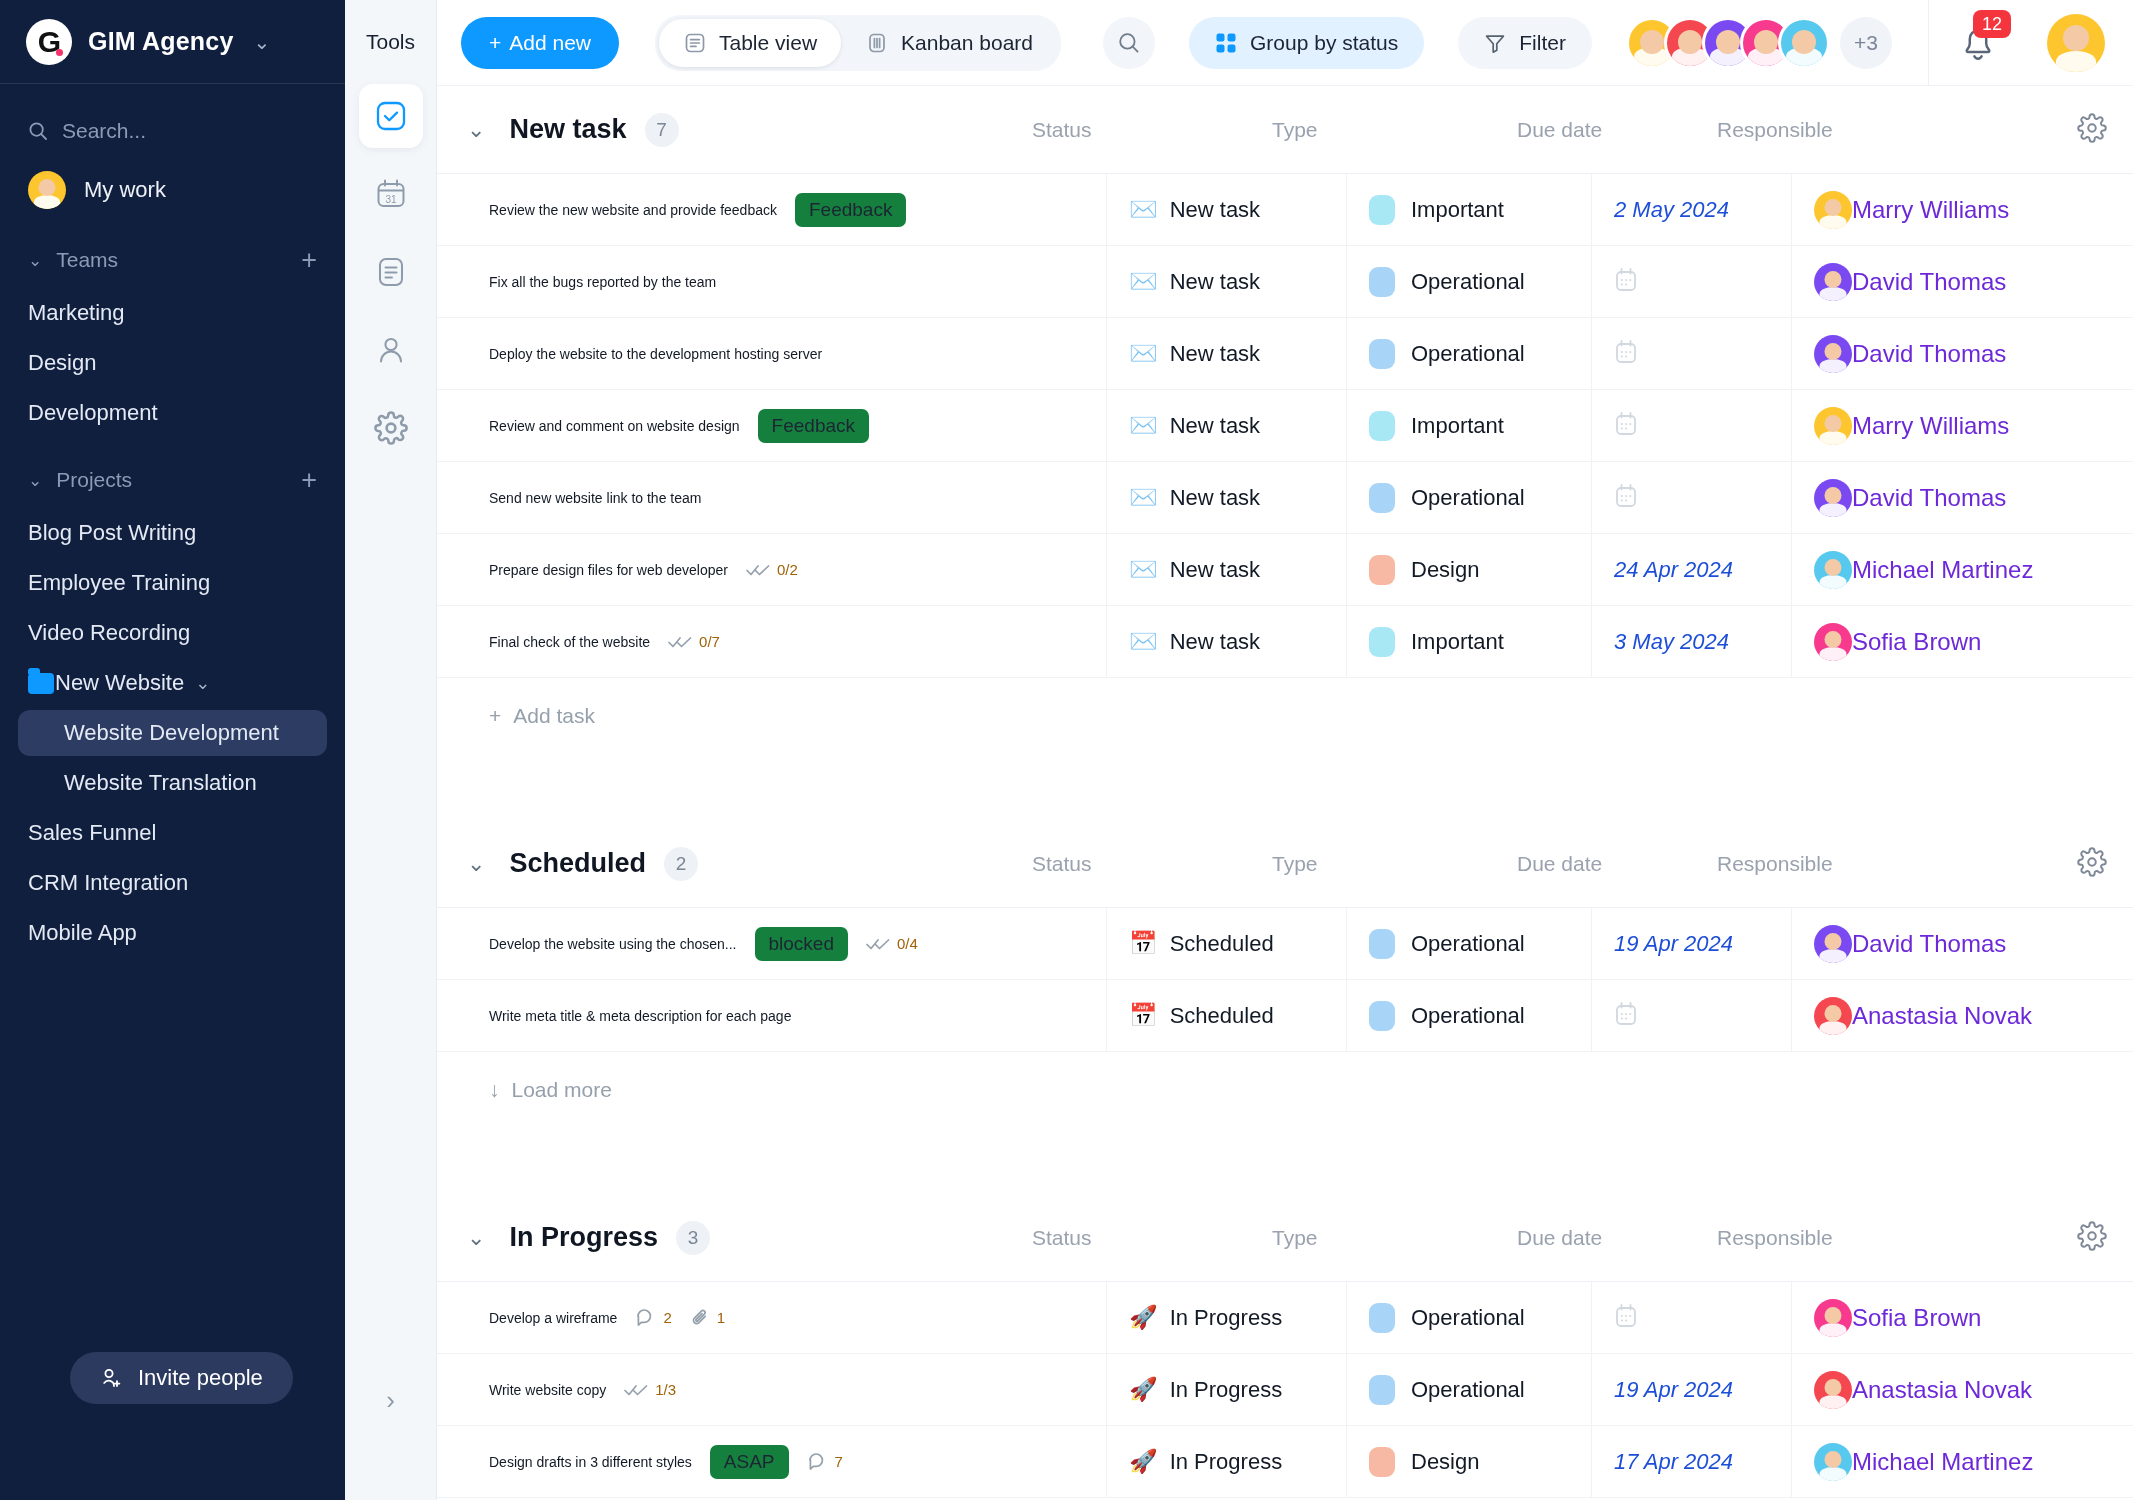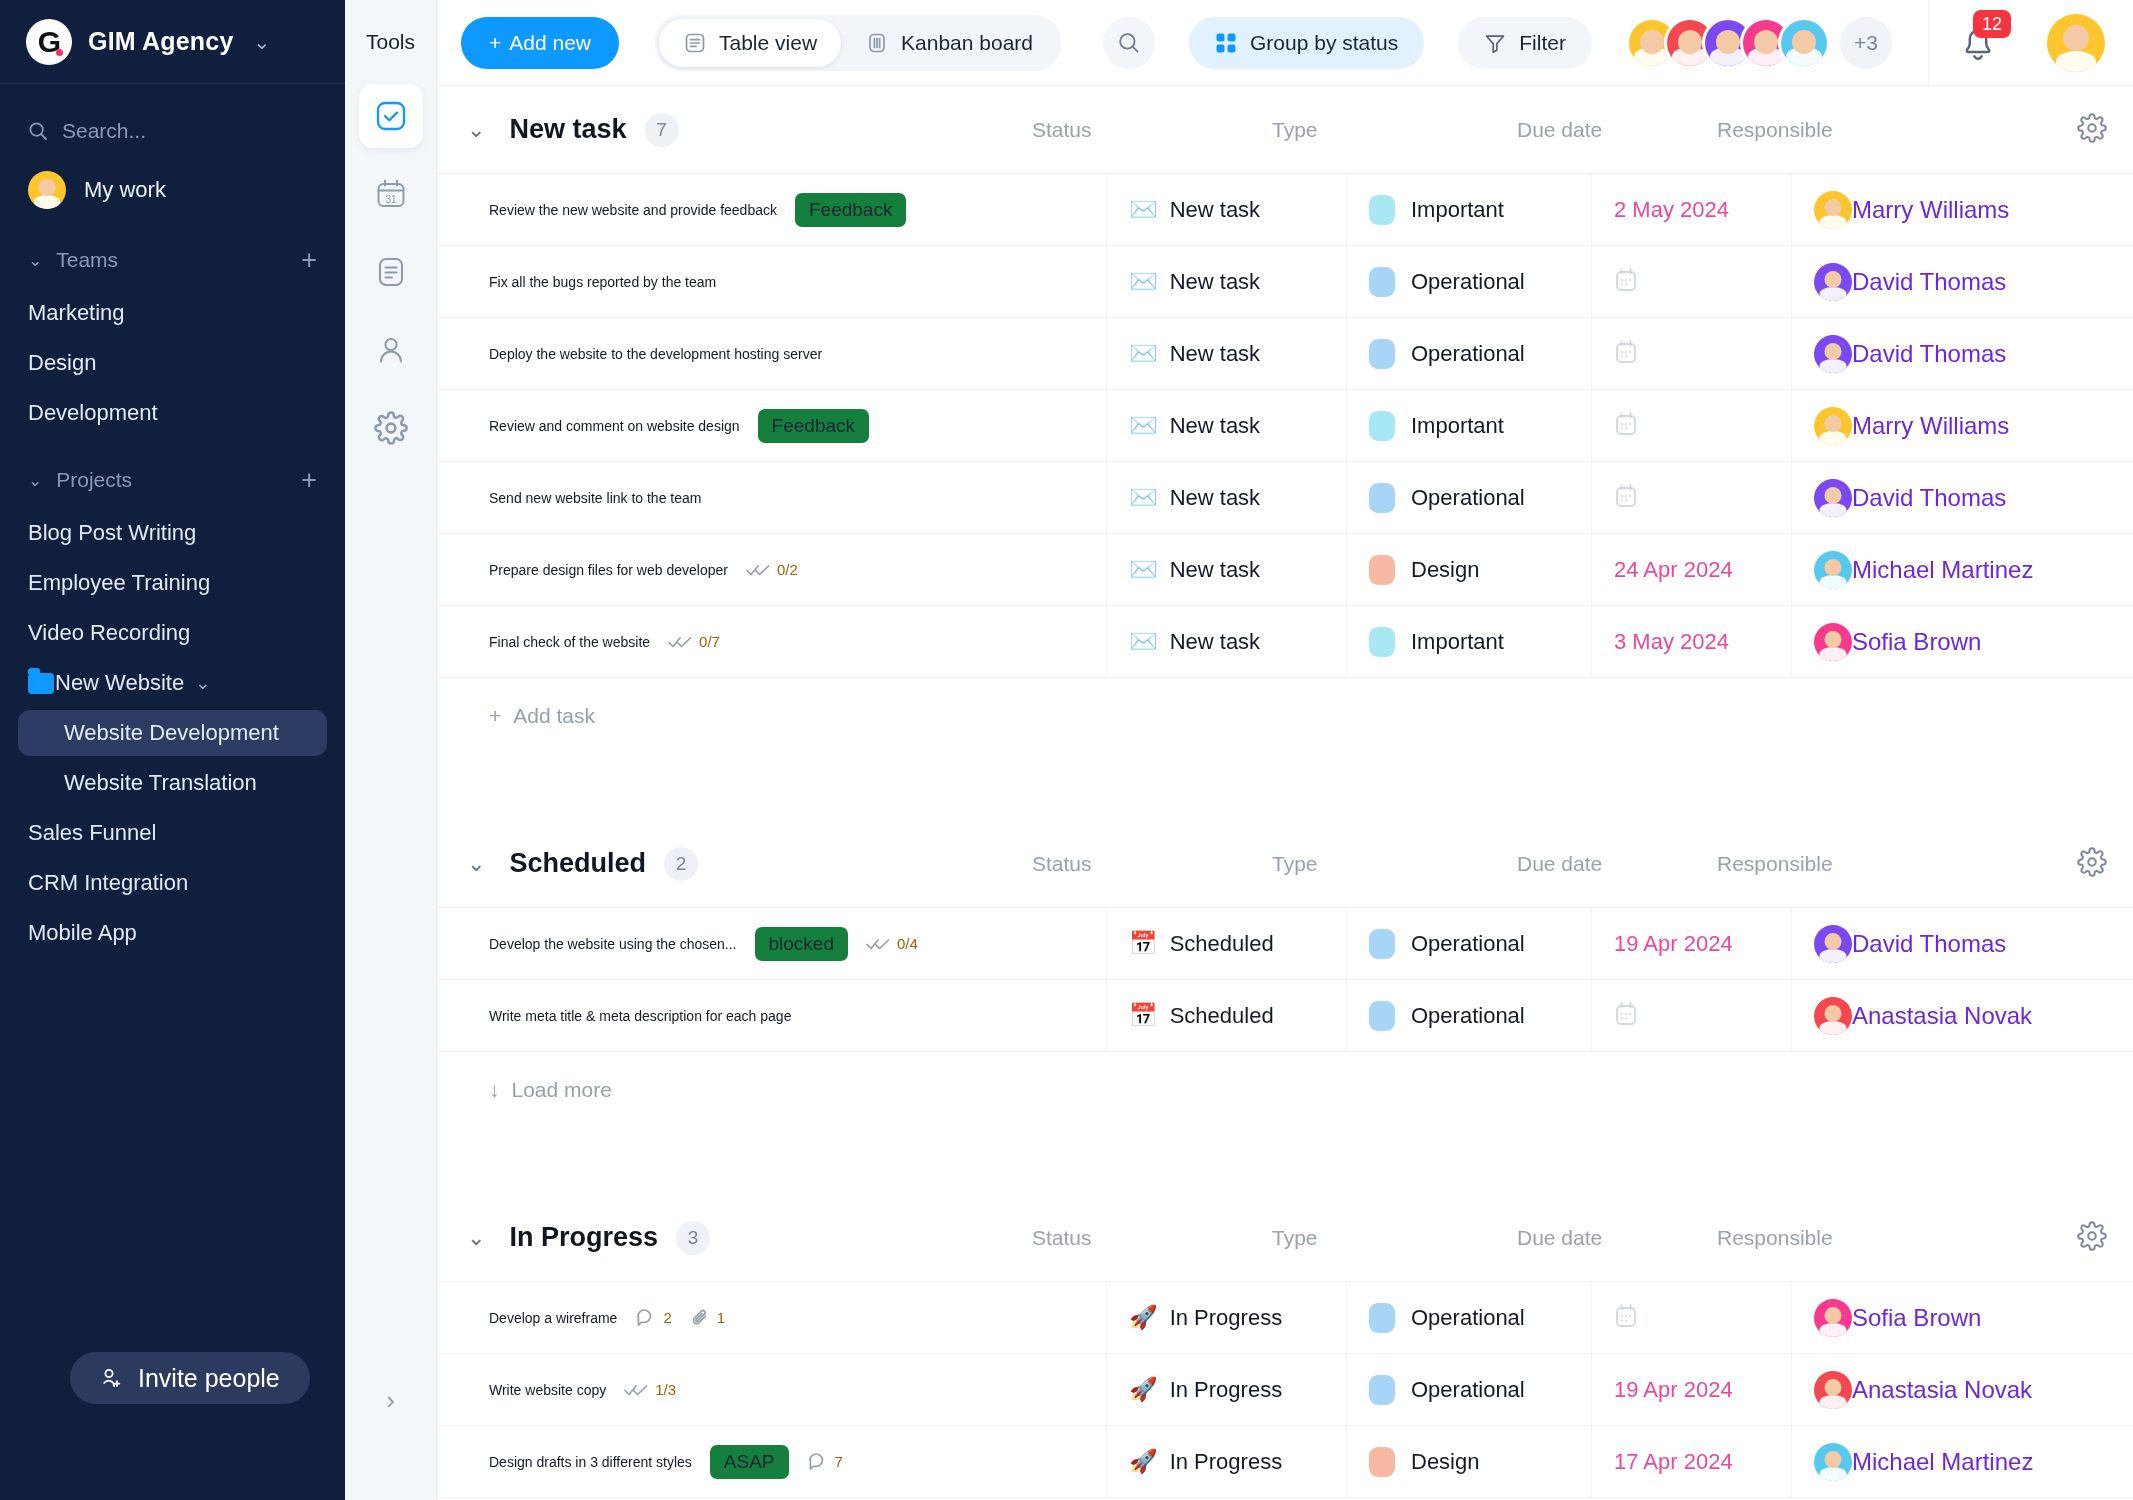--- a/index.html
+++ b/index.html
@@ -93,21 +93,21 @@
   .folder-ic:after {
     content:""; position: absolute; top: -5px; left: 0;
     width: 12px; height: 6px; background: #0D99FF; border-radius: 3px 3px 0 0;
   }
 
   .invite-wrap { margin-top: auto; padding: 0 0 96px 70px; }
   .invite {
     display: inline-flex; align-items: center; gap: 16px;
     background: #2B3A5E; border: none; color: #fff;
     border-radius: 30px; padding: 0 30px; height: 52px;
-    font-size: 25px; font-family: inherit; cursor: pointer;
+    font-size: 22px; font-family: inherit; cursor: pointer;
   }
 
   
   .rail {
     width: 92px; flex: 0 0 92px; height: 1500px;
     background: #F4F7FA; border-right: 1px solid #E6ECF2;
     display: flex; flex-direction: column; align-items: center;
     position: relative;
   }
   .rail-title {
@@ -205,21 +205,21 @@
   .tag {
     background: #15803d; color: #1C2533; border-radius: 7px;
     font-size: 19px; padding: 6px 14px; margin-left: 18px; white-space: nowrap;
   }
   .meta { display: flex; align-items: center; gap: 7px; margin-left: 18px; color: #a16207; font-size: 15px; }
   .meta svg { flex: none; }
   .emo { font-size: 23px; margin-right: 12px; }
   .st-txt { font-size: 22px; color: #121A26; white-space: nowrap; }
   .tdot { width: 26px; height: 30px; border-radius: 9px; flex: none; margin-right: 16px; }
   .tp-txt { font-size: 22px; color: #121A26; }
-  .due-txt { font-size: 22px; color: #ec4899; }
+  .due-txt { font-size: 22px; color: #1d4ed8; font-style: italic; }
   .cal-empty { color: #CDD4DC; }
   .r-name { font-size: 24px; color: #6d28d9; white-space: nowrap; }
 
   .addrow {
     display: flex; align-items: center; gap: 12px; height: 76px;
     padding-left: 52px; font-size: 21px; color: #96A0AC; cursor: pointer;
   }
   .grp-gap { height: 66px; }
 
   

